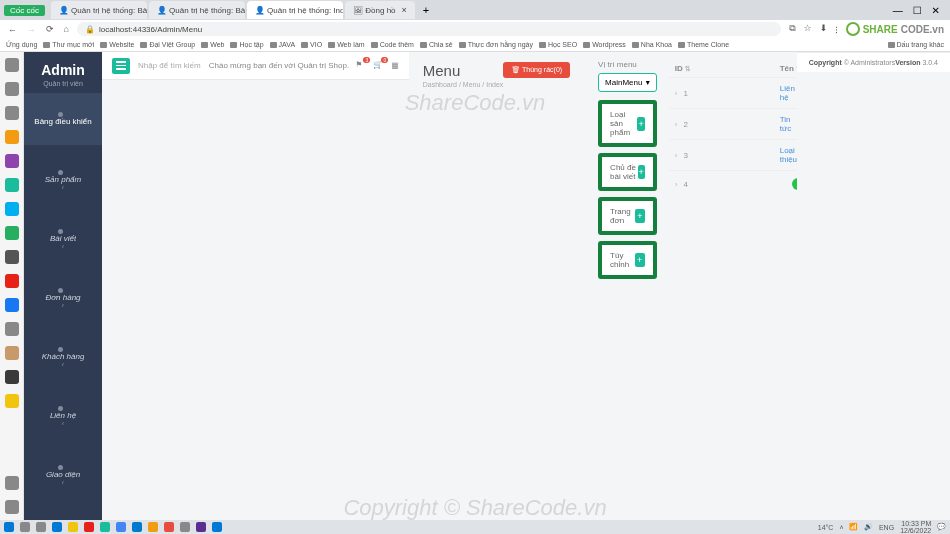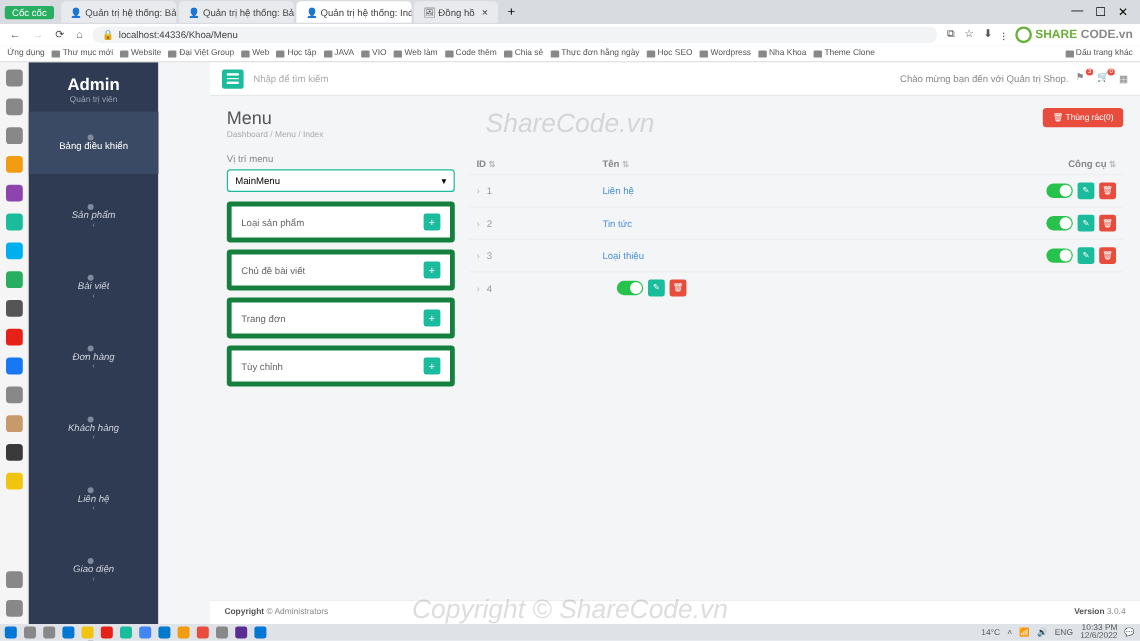--- a/index.html
+++ b/index.html
@@ -27,33 +27,33 @@
 .bookmark-bar .bm { display: flex; align-items: center; gap: 2px; cursor: pointer; }
 .bookmark-bar .bm .folder { width:7px; height:6px; background:#888; border-radius:1px; }
 .bookmark-bar .right { margin-left: auto; }
 
 .app { position: absolute; top: 52px; left: 0; right: 0; bottom: 14px; display: flex; }
 
 .left-rail { width: 24px; background: #f5f5f5; border-right: 1px solid #e3e3e3; display: flex; flex-direction: column; align-items: center; padding: 6px 0; gap: 10px; }
 .rail-icon { width: 14px; height: 14px; border-radius: 3px; cursor: pointer; }
 .rail-spacer { flex: 1; }
 
-.sidebar { width: 108px; background: #2f3b52; color: #cfd4dd; display: flex; flex-direction: column; }
+.sidebar { width: 78px; background: #2f3b52; color: #cfd4dd; display: flex; flex-direction: column; }
 .sidebar-head { text-align: center; padding: 10px 0 6px; }
 .sidebar-head .title { color: #fff; font-size: 14px; font-weight: 600; }
 .sidebar-head .sub { font-size: 7px; color: #9aa4b3; margin-top: 2px; }
 .side-item { display: flex; align-items: center; padding: 19px 8px; font-size: 8px; cursor: pointer; position: relative; flex-direction: column; }
 .side-item .dot { width:5px; height:5px; border-radius:50%; background:#7f8a9d; margin-right:6px; }
 .side-item .label { flex:1; white-space: nowrap; overflow: hidden; }
 .side-item .chev { font-size: 7px; color:#8a94a6; }
 .side-item.active { background: #3b4a64; color: #fff; }
 .side-item.link { color:#cfd4dd;font-style:italic; }
 .side-divider { height:1px; background:#3a455d; margin:3px 0; }
 
-.main { flex: 1; background: #f3f5f7; display: flex; flex-direction: column; overflow: hidden; padding-left: 43px; }
+.main { flex: 1; background: #f3f5f7; display: flex; flex-direction: row; overflow: hidden; }
 .topbar { height: 28px; background: #fff; border-bottom: 1px solid #e8e8e8; display: flex; align-items: center; padding: 0 10px; gap: 8px; font-size: 8px; }
 .burger { width: 18px; height: 16px; background: #1bbc9b; border-radius: 2px; display:flex; flex-direction:column; justify-content:center; align-items:center; gap:2px; cursor:pointer; }
 .burger span { width:10px; height:1.5px; background:#fff; }
 .topbar .search-ph { color: #aaa; }
 .topbar .right { margin-left: auto; display:flex; align-items:center; gap:6px; color:#888; }
 .topbar .badge-icon { position:relative; width:12px; height:12px; }
 .topbar .mini-badge { position:absolute; top:-3px; right:-3px; background:#e74c3c; color:#fff; font-size:5px; padding:0 2px; border-radius:4px; }
 
 .page-head { display:flex; align-items:flex-start; justify-content:space-between; padding: 10px 14px 4px; }
 .page-head h2 { font-size: 15px; color:#555; font-weight:400; }
@@ -113,21 +113,21 @@
       <span>✕</span>
     </div>
   </div>
   <div class="addr-bar">
     <span class="icon-btn">←</span>
     <span class="icon-btn" style="opacity:.3">→</span>
     <span class="icon-btn">⟳</span>
     <span class="icon-btn">⌂</span>
     <div class="addr-field">
       <span style="margin-right:4px">🔒</span>
-      <span>localhost:44336/Khoa/Menu</span>
+      <span>localhost:44336/Admin/Menu</span>
     </div>
     <div class="addr-icons-right">
       <span class="icon-btn">⧉</span>
       <span class="icon-btn">☆</span>
       <span class="icon-btn">⬇</span>
       <span class="icon-btn">⁝</span>
     </div>
     <div class="sharecode-logo">
       <span class="sc-icon"></span>
       <span class="green">SHARE</span>

